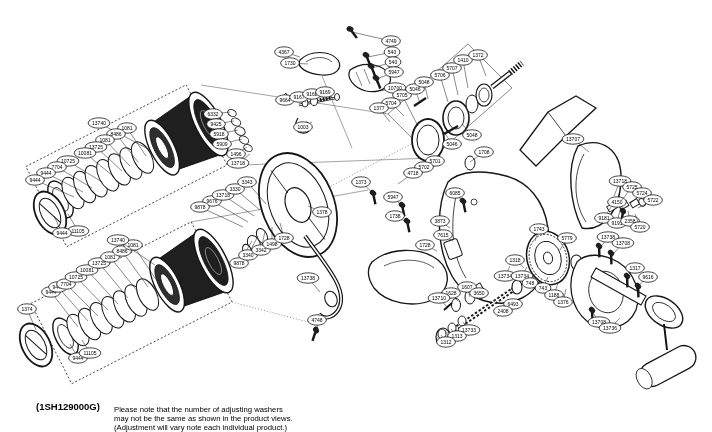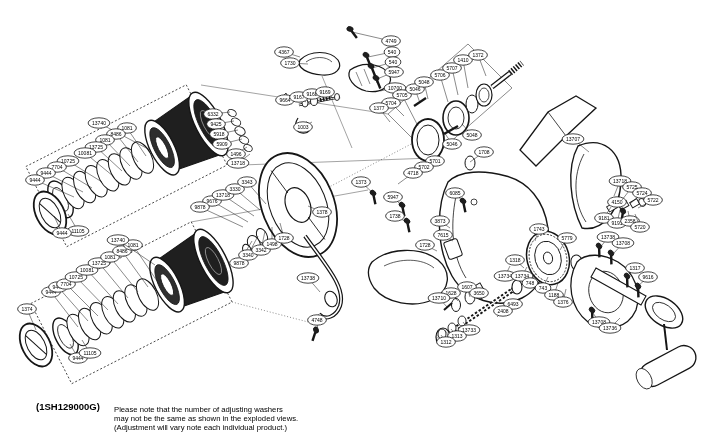--- a/index.html
+++ b/index.html
@@ -777,17 +777,17 @@
           <line x1="610" y1="328" x2="620" y2="318" stroke="#161616" stroke-width="0.5"></line>
           <ellipse cx="610" cy="328" rx="10.9" ry="5.2" fill="#fff" stroke="#161616" stroke-width="0.8"></ellipse>
           <text x="610" y="329.9" text-anchor="middle" font-size="5" font-family="&quot;Liberation Sans&quot;,sans-serif" fill="#000">13736</text>
         </g>
       </g>
 </svg>
 
 <div id="diagram-code">(1SH129000G)</div>
 <div id="note">
   <div>Please note that the number of adjusting washers</div>
-  <div>may not be the same as shown in the exploded views.</div>
+  <div>may not be the same as shown in the product views.</div>
   <div>(Adjustment will vary note each individual product.)</div>
 </div>
 
 </div>
 
 </body></html>

